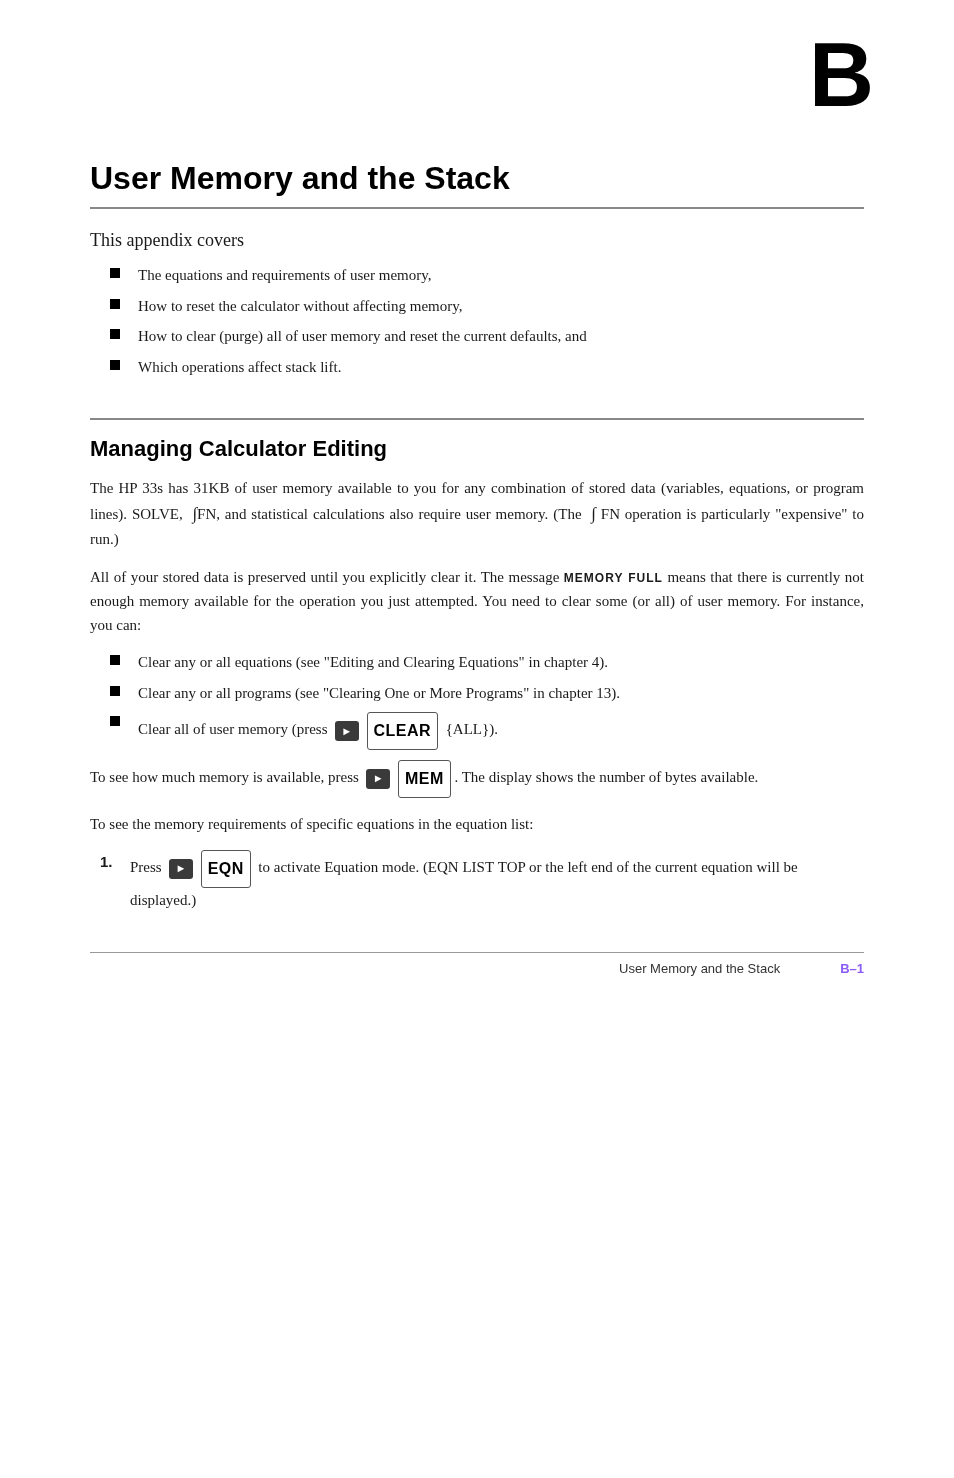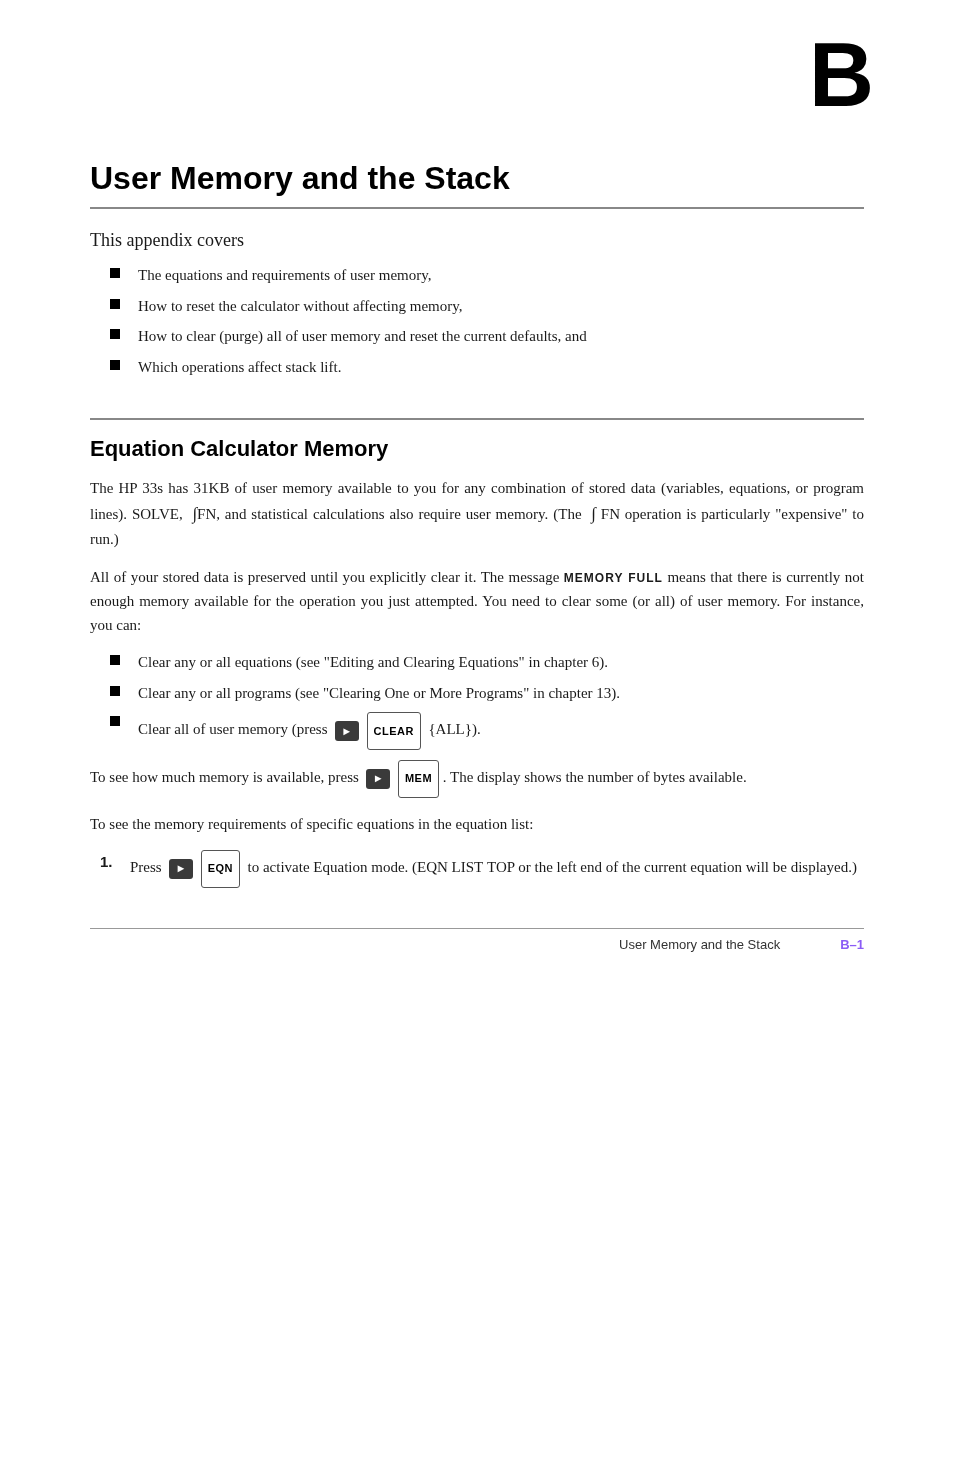--- a/index.html
+++ b/index.html
@@ -125,21 +125,21 @@
       vertical-align: middle;
     }
 
     .key-btn-outline {
       display: inline-flex;
       align-items: center;
       justify-content: center;
       background: #ffffff;
       color: #000000;
       font-family: Arial, Helvetica, sans-serif;
-      font-size: 11px;
+      font-size: 16px;
       font-weight: bold;
       padding: 18px 6px;
       border: 1.5px solid #555;
       border-radius: 3px;
       min-width: 24px;
       height: 20px;
       letter-spacing: 0.5px;
       vertical-align: middle;
     }
 
@@ -223,34 +223,34 @@
       <span>How to clear (purge) all of user memory and reset the current defaults, and</span>
     </li>
     <li>
       <span class="bullet-square"></span>
       <span>Which operations affect stack lift.</span>
     </li>
   </ul>
 
   <hr class="section-divider">
 
-  <h2 class="section-title">Equation Calculator Memory</h2>
+  <h2 class="section-title">Managing Calculator Editing</h2>
 
   <p class="body-para">
     The HP 33s has 31KB of user memory available to you for any combination of stored data (variables, equations, or program lines). SOLVE,&nbsp;&nbsp;<span class="integral">∫</span>FN, and statistical calculations also require user memory. (The&nbsp;&nbsp;<span class="integral">∫</span>&nbsp;FN operation is particularly "expensive" to run.)
   </p>
 
   <p class="body-para">
     All of your stored data is preserved until you explicitly clear it. The message <span class="mono">MEMORY FULL</span> means that there is currently not enough memory available for the operation you just attempted. You need to clear some (or all) of user memory. For instance, you can:
   </p>
 
   <ul class="bullet-list">
     <li>
       <span class="bullet-square"></span>
-      <span>Clear any or all equations (see "Editing and Clearing Equations" in chapter 6).</span>
+      <span>Clear any or all equations (see "Editing and Clearing Equations" in chapter 4).</span>
     </li>
     <li>
       <span class="bullet-square"></span>
       <span>Clear any or all programs (see "Clearing One or More Programs" in chapter 13).</span>
     </li>
     <li>
       <span class="bullet-square"></span>
       <span>Clear all of user memory (press&nbsp;
         <span class="key-btn">►</span>&nbsp;
         <span class="key-btn-outline">CLEAR</span>

